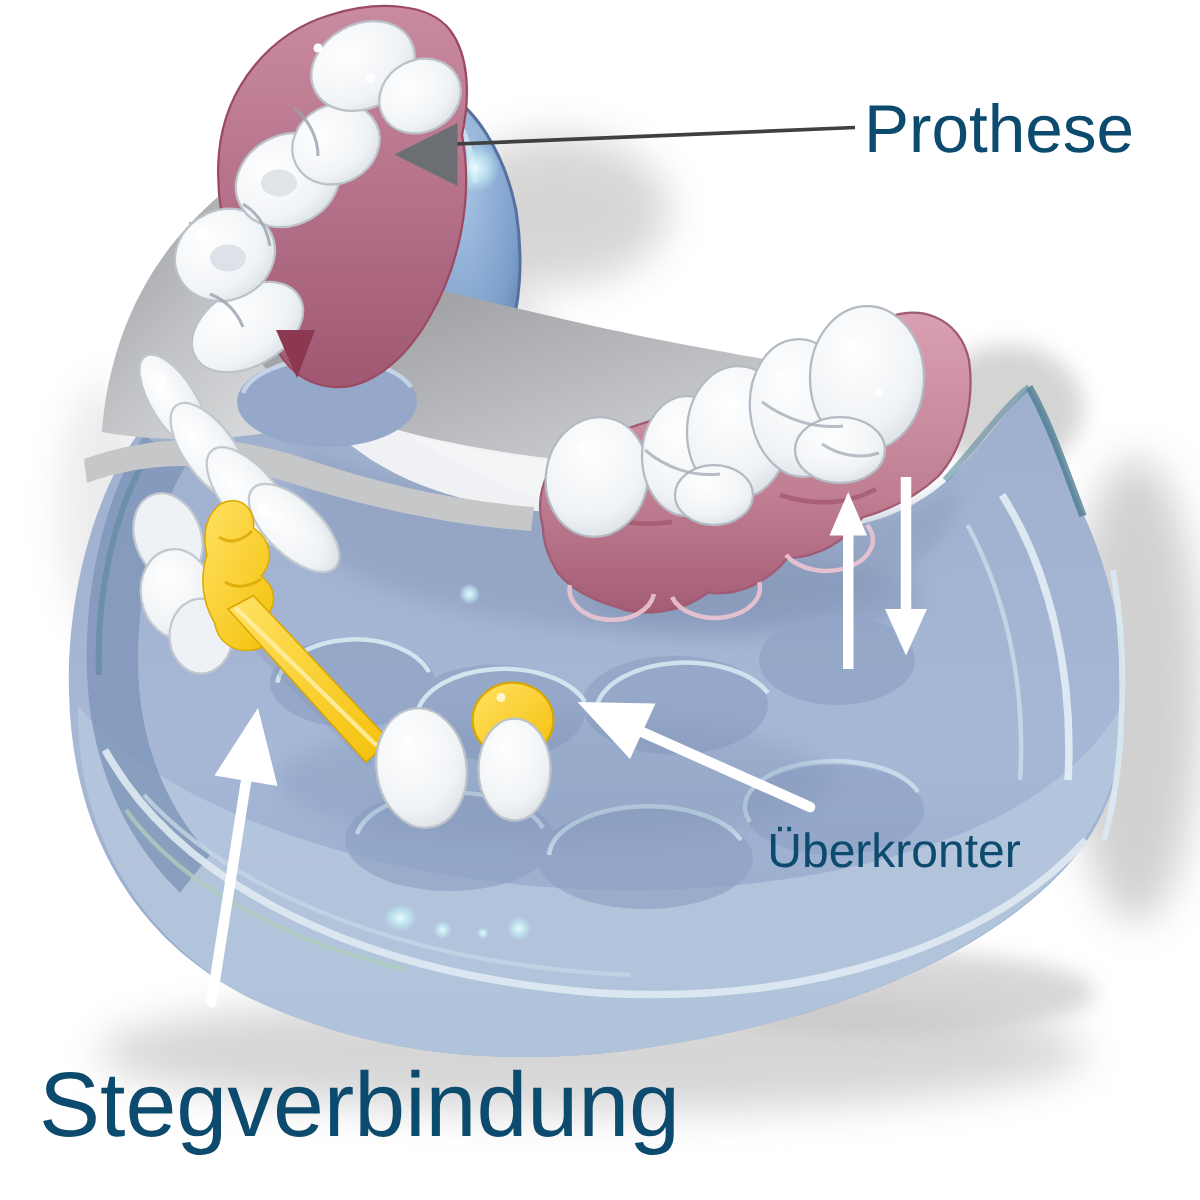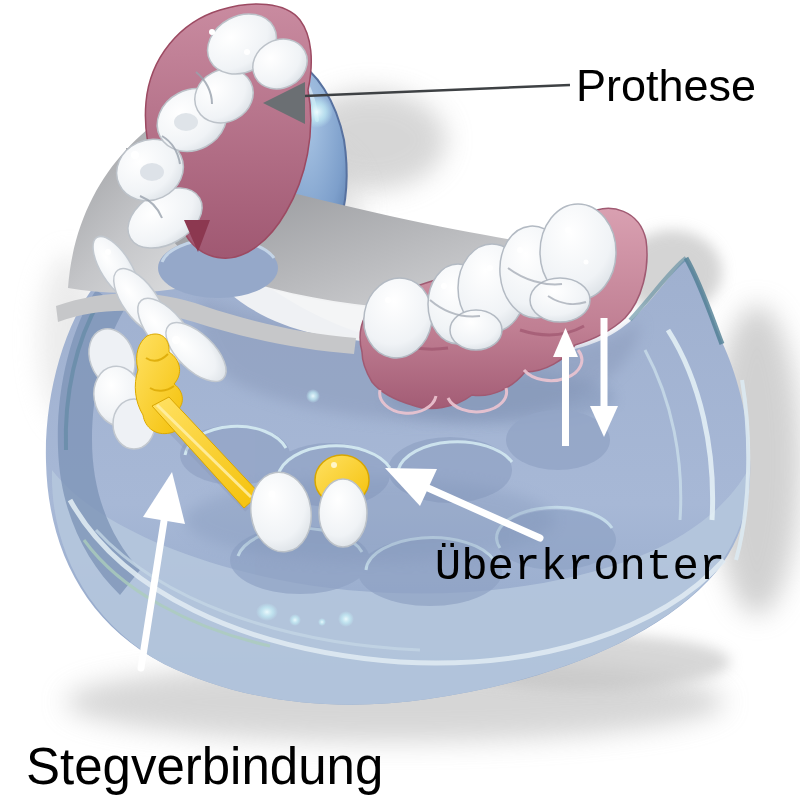--- a/index.html
+++ b/index.html
@@ -1,22 +1,22 @@
 <!DOCTYPE html>
 <html><head>
 <meta charset="utf-8">
 <style>
   html,body{margin:0;padding:0;background:#ffffff;}
   .stage{position:relative;width:800px;height:800px;background:#ffffff;overflow:hidden;
          font-family:"Liberation Sans", sans-serif;}
   .stage svg{position:absolute;left:0;top:0;}
-  .callout{position:absolute;color:#000000;font-weight:400;letter-spacing:0px;white-space:nowrap;}
+  .callout{position:absolute;color:#0c4a6e;font-weight:400;letter-spacing:0px;white-space:nowrap;}
   .callout.prothese{left:576px;top:60px;font-size:45px;}
-  .callout.crowned{left:420px;top:541px;width:320px;text-align:center;font-size:44px;line-height:53px;white-space:normal;font-family:Liberation Mono, monospace;}
-  .callout.steg{left:26px;top:701px;font-size:51px;margin-top:36px;}
+  .callout.crowned{left:436px;top:541px;width:320px;text-align:center;font-size:32px;line-height:53px;white-space:normal;}
+  .callout.steg{left:26px;top:701px;font-size:61px;}
 </style>
 </head>
 <body>
 
 <div class="stage">
 
 <svg width="800" height="800" viewBox="0 0 800 800">
   <defs>
     <linearGradient id="gJaw" x1="0" y1="0" x2="0" y2="1">
       <stop offset="0" stop-color="#9fb0cf"></stop>

